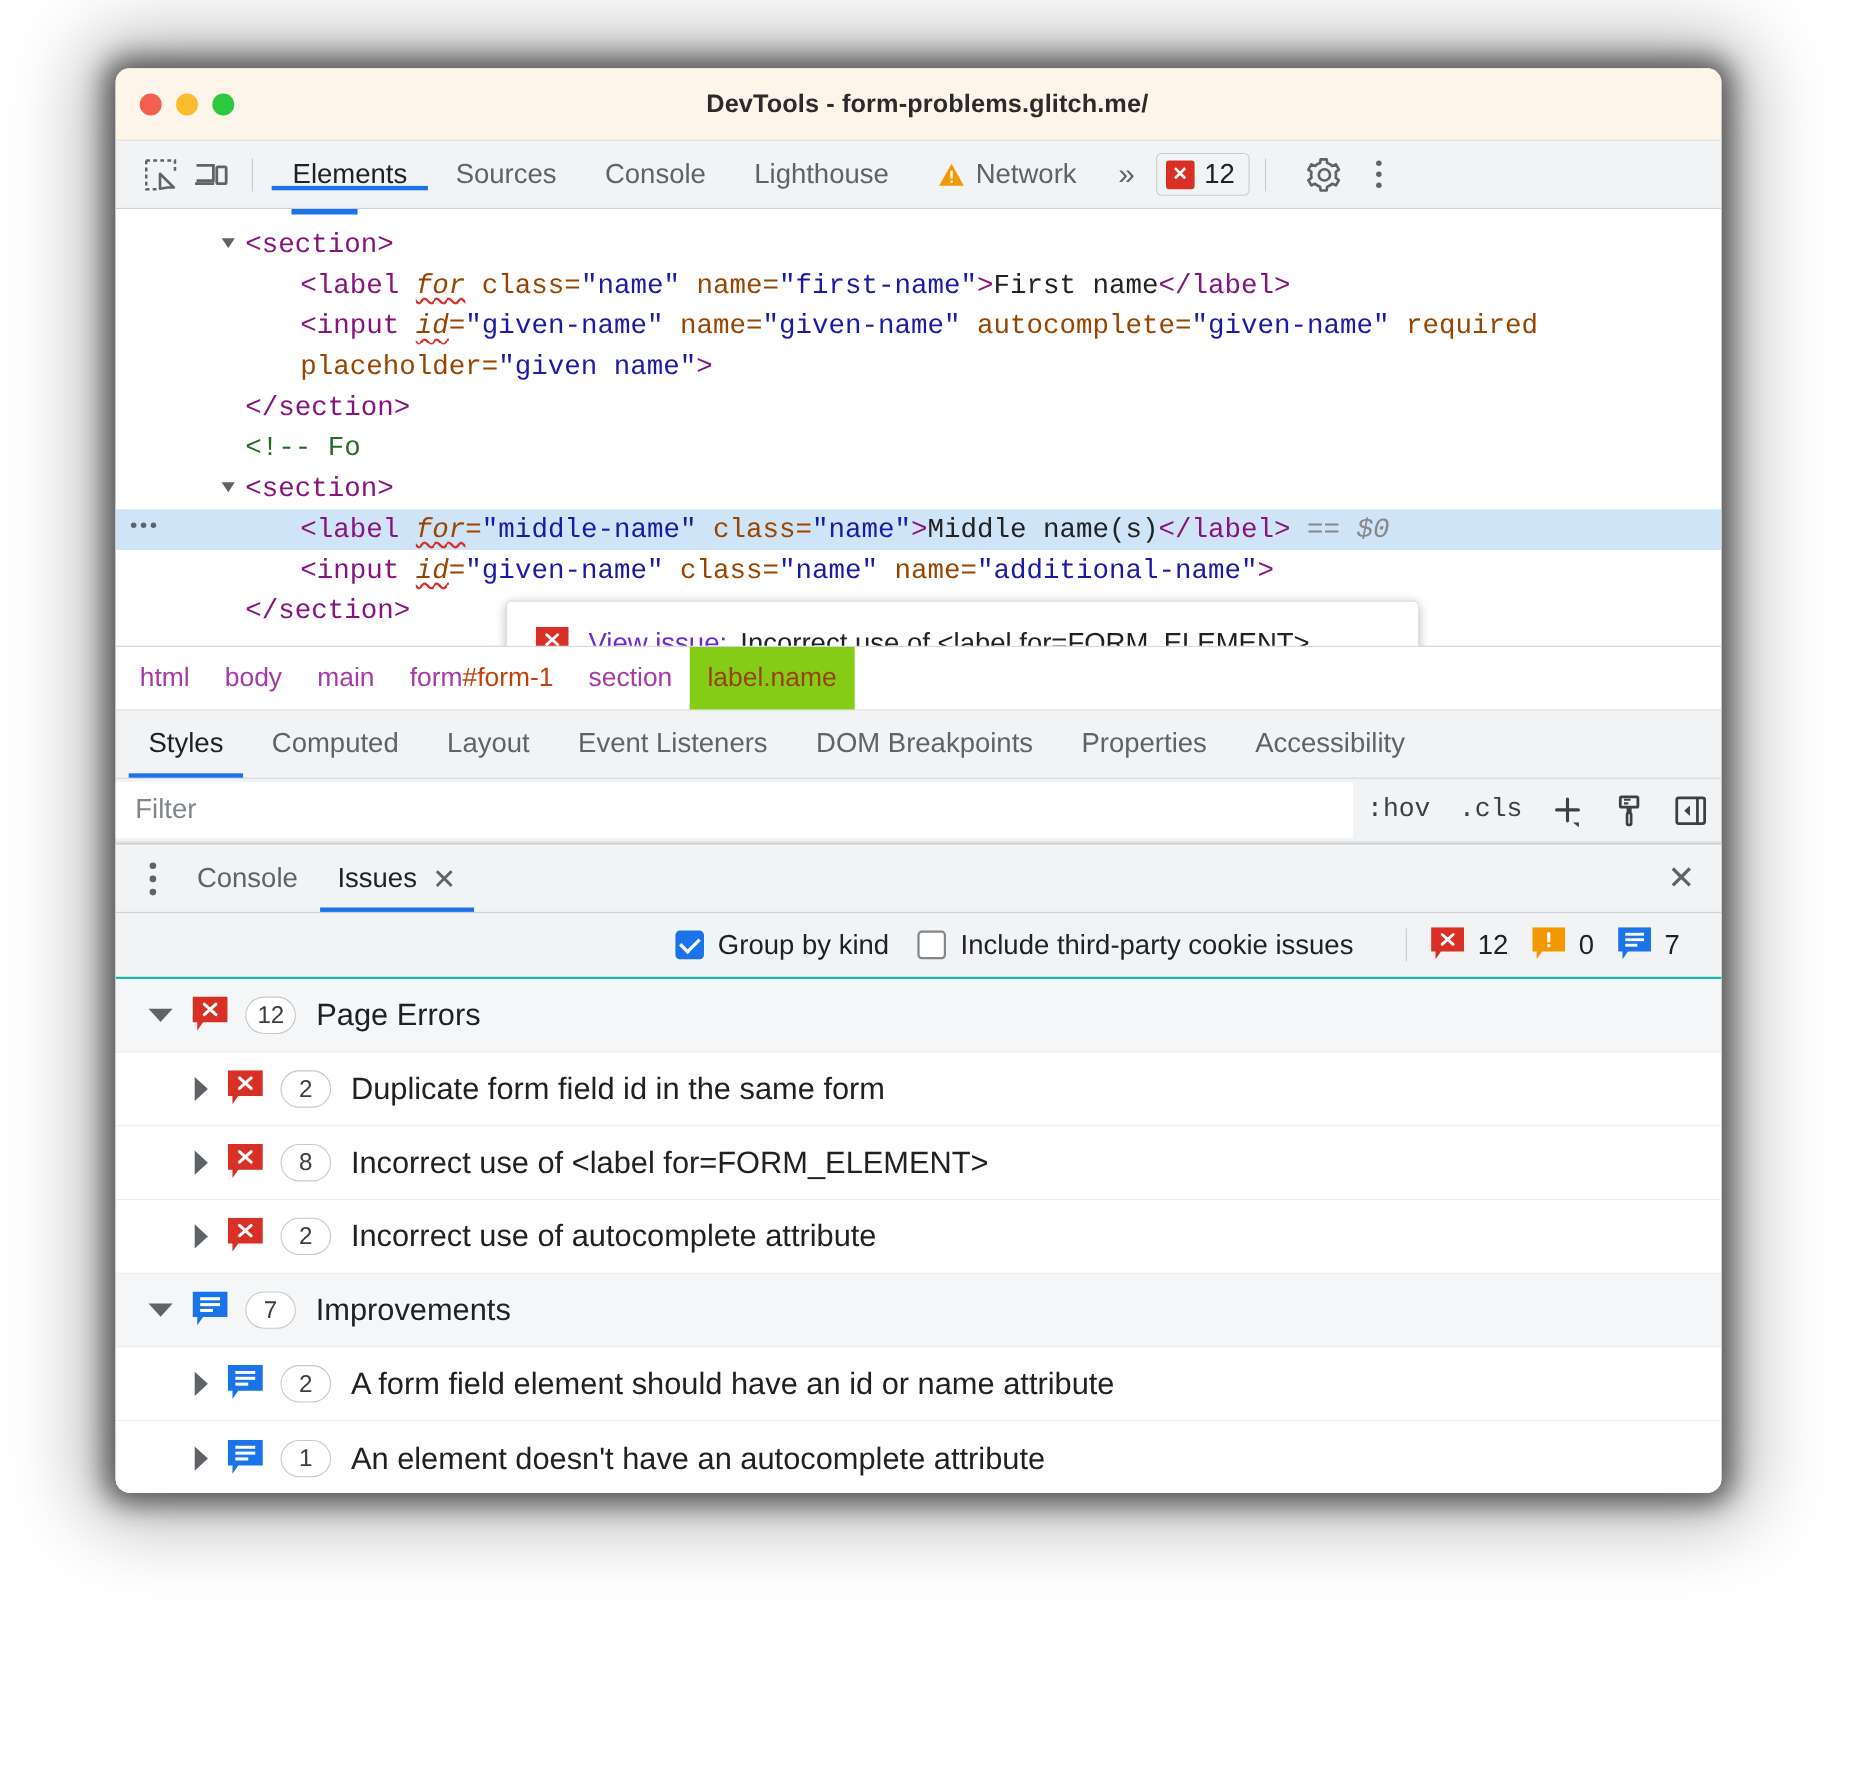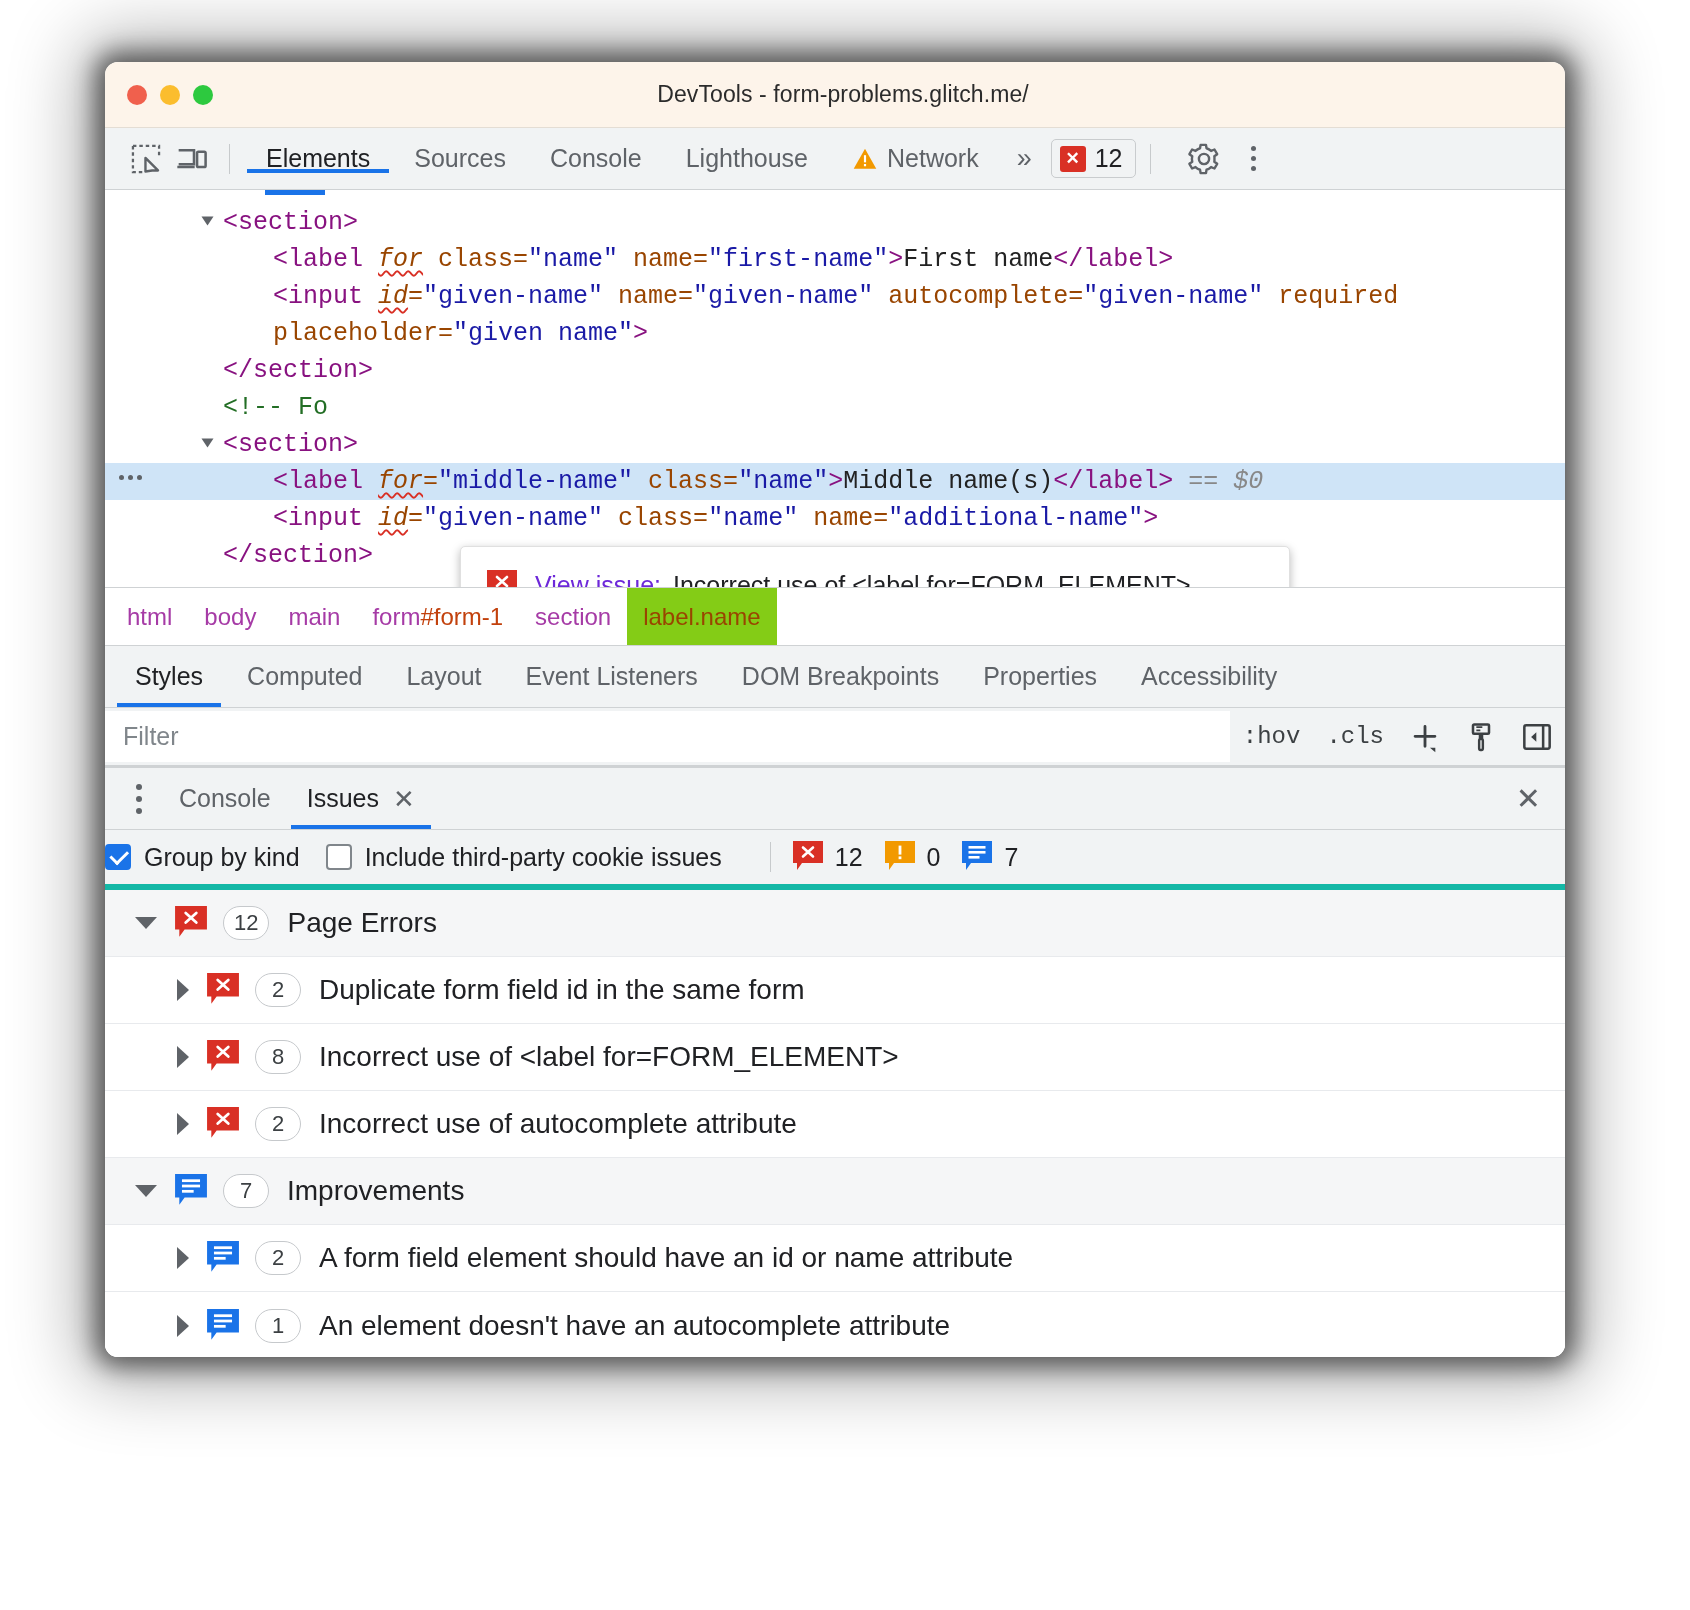--- a/index.html
+++ b/index.html
@@ -33,21 +33,21 @@
     display: flex; align-items: center;
     position: relative;
   }
   .traffic { display: flex; gap: 13px; margin-left: 22px; }
   .dot { width: 20px; height: 20px; border-radius: 50%; }
   .dot.red { background: #f0604d; }
   .dot.yellow { background: #fbbd2e; }
   .dot.green { background: #2dc93f; }
   .win-title {
     position: absolute; left: 16px; right: 0; text-align: center;
-    font-size: 23px; font-weight: normal; color: #2b2b2b;
+    font-size: 23px; font-weight: bold; color: #2b2b2b;
     letter-spacing: .1px;
   }
   
   .dt-toolbar {
     height: 62px; flex: 0 0 62px;
     background: #f1f3f4;
     border-bottom: 1px solid #cfd2d4;
     display: flex; align-items: center;
     padding: 0 14px 0 18px;
     gap: 0;
@@ -245,22 +245,22 @@
     height: 4px; background: #1a73e8;
   }
   .tab-close { margin-left: 14px; font-size: 26px; color: #5f6368; line-height: 1; }
   .drawer-close {
     position: absolute; right: 24px; top: 50%; transform: translateY(-50%);
     font-size: 30px; color: #5f6368; line-height: 1;
   }
   
   .issues-tb {
     flex: 0 0 60px; background: #f1f3f4;
-    border-bottom: 6px solid #14b8a6;
-    display: flex; align-items: center; 
+    border-bottom: 2px solid #14b8a6;
+    display: flex; align-items: center; justify-content: flex-end;
     padding-right: 38px; gap: 0;
   }
   .chk-wrap { display: flex; align-items: center; gap: 13px; margin-right: 26px; }
   .chk {
     width: 26px; height: 26px; border-radius: 4px;
     border: 2px solid #80868b; background: #fff;
     display: flex; align-items: center; justify-content: center;
   }
   .chk.checked { background: #1a73e8; border-color: #1a73e8; }
   .chk.checked::after {

